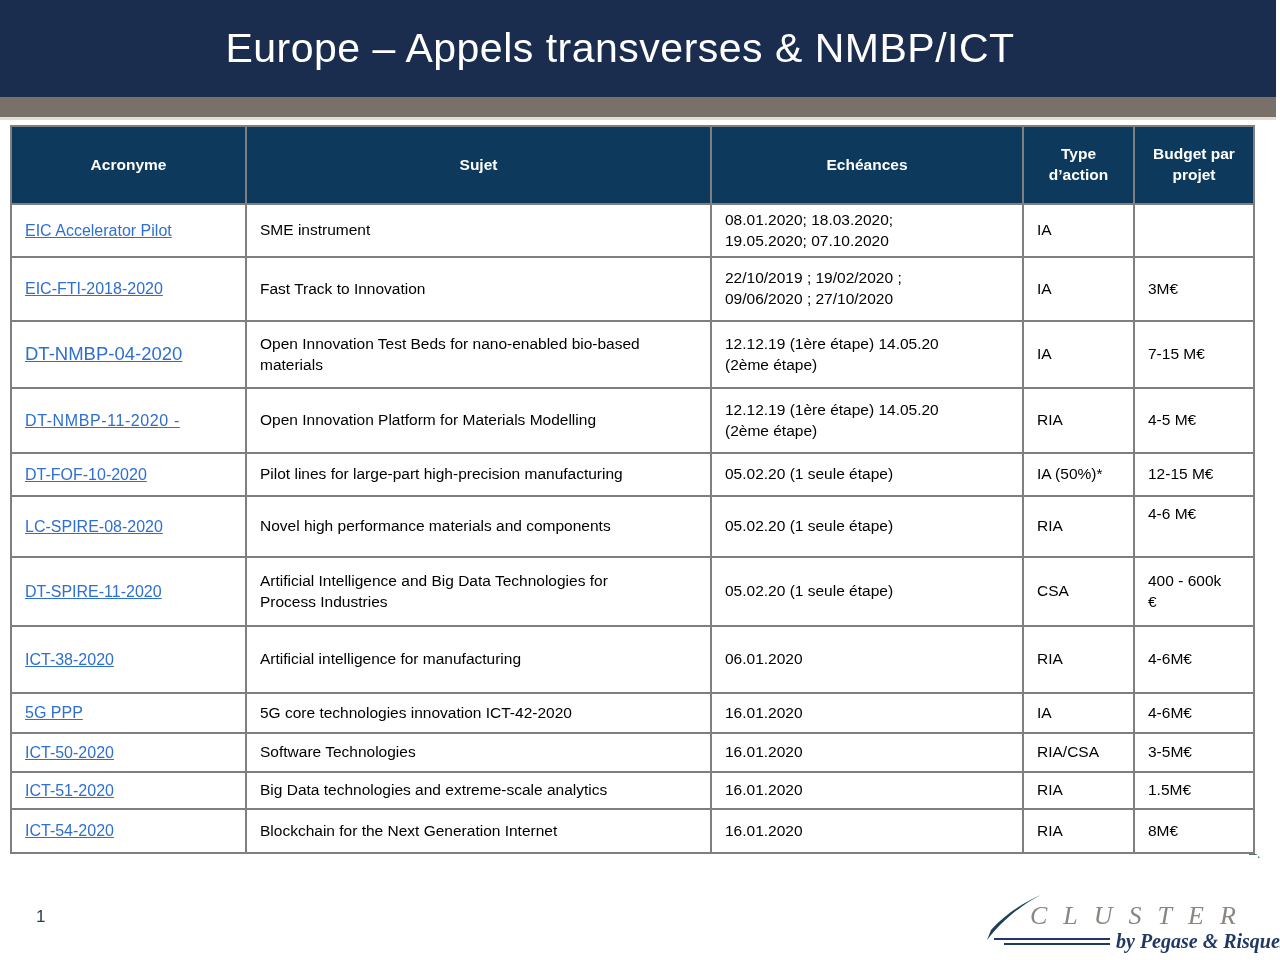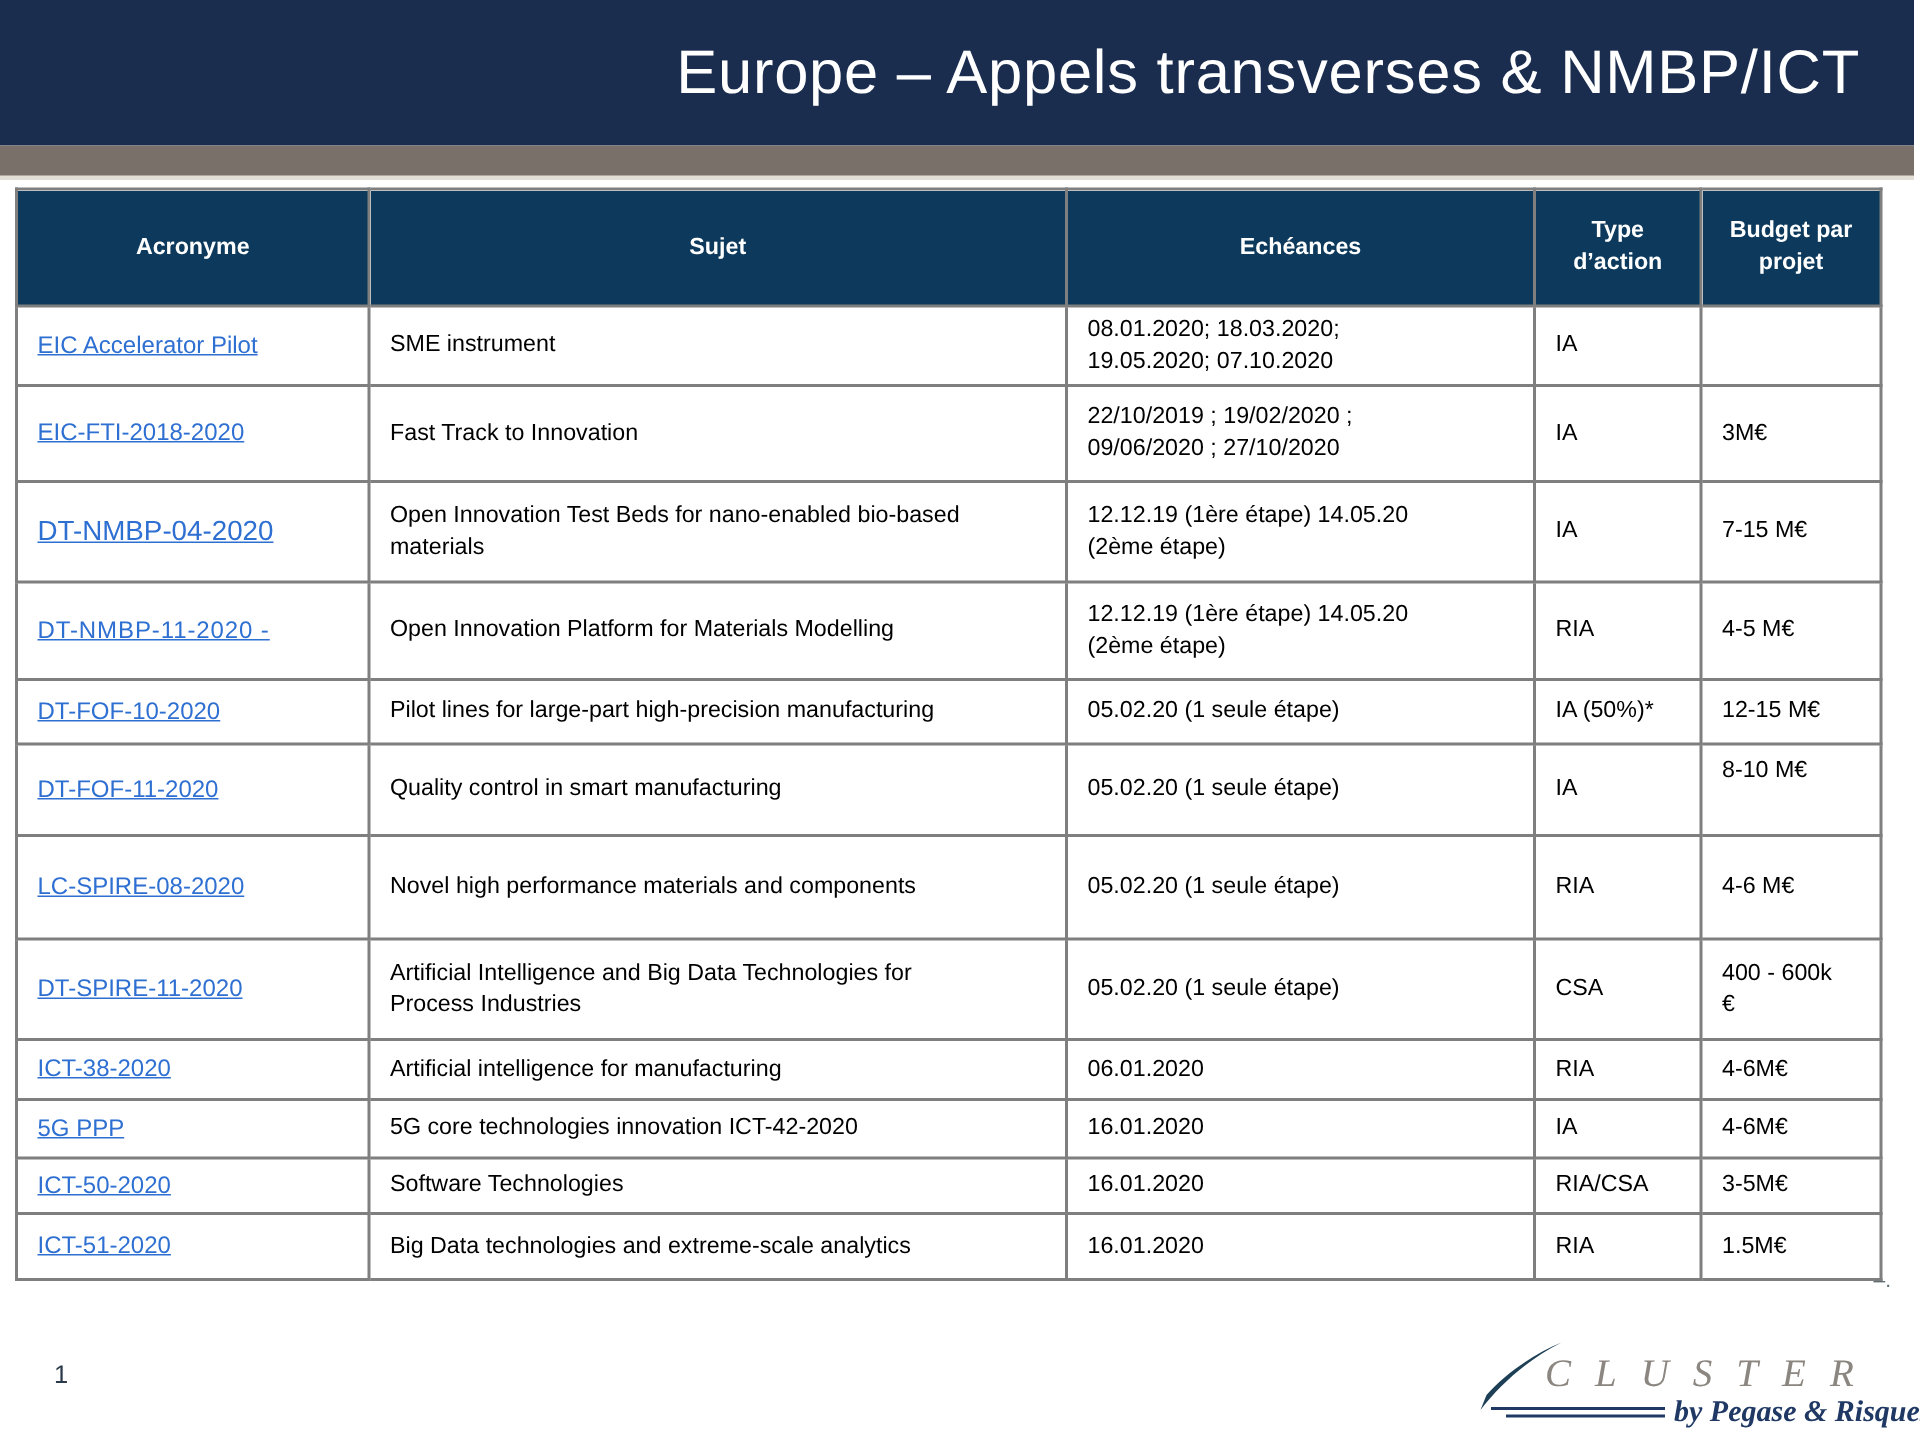--- a/index.html
+++ b/index.html
@@ -3,21 +3,21 @@
 <meta charset="utf-8">
 <style>
   html,body{margin:0;padding:0;background:#ffffff;}
   .slide{
     position:relative;width:1280px;height:960px;background:#ffffff;overflow:hidden;
     font-family:"Liberation Sans",sans-serif;color:#000;
   }
   
   .banner{
     position:absolute;left:0;top:0;width:1276px;height:97px;
-    background:#1B2D4F;display:flex;align-items:center;justify-content:flex-end;
+    background:#1B2D4F;display:flex;align-items:center;justify-content:center;
   }
   .banner .title{
     color:#ffffff;font-size:41px;font-weight:300;letter-spacing:.5px;
     padding-right:36px;white-space:nowrap;
   }
   .strip{
     position:absolute;left:0;top:97px;width:1276px;height:20px;
     background:#7A706A;border-bottom:3px solid #E2DDD5;
   }
   
@@ -144,27 +144,20 @@
         <td class="c-budget">4-5 M€</td>
       </tr>
       <tr>
         <td class="c-acro"><a>DT-FOF-10-2020</a></td>
         <td class="c-sujet">Pilot lines for large-part high-precision manufacturing</td>
         <td class="c-ech">05.02.20 (1 seule étape)</td>
         <td class="c-type">IA (50%)*</td>
         <td class="c-budget">12-15 M€</td>
       </tr>
       <tr>
-        <td class="c-acro"><a>DT-FOF-11-2020</a></td>
-        <td class="c-sujet">Quality control in smart manufacturing</td>
-        <td class="c-ech">05.02.20 (1 seule étape)</td>
-        <td class="c-type">IA</td>
-        <td class="c-budget">8-10 M€</td>
-      </tr>
-      <tr>
         <td class="c-acro"><a>LC-SPIRE-08-2020</a></td>
         <td class="c-sujet">Novel high performance materials and components</td>
         <td class="c-ech">05.02.20 (1 seule étape)</td>
         <td class="c-type">RIA</td>
         <td class="c-budget">4-6 M€</td>
       </tr>
       <tr>
         <td class="c-acro"><a>DT-SPIRE-11-2020</a></td>
         <td class="c-sujet">Artificial Intelligence and Big Data Technologies for
 Process Industries</td>
@@ -193,20 +186,27 @@
         <td class="c-ech">16.01.2020</td>
         <td class="c-type">RIA/CSA</td>
         <td class="c-budget">3-5M€</td>
       </tr>
       <tr>
         <td class="c-acro"><a>ICT-51-2020</a></td>
         <td class="c-sujet">Big Data technologies and extreme-scale analytics</td>
         <td class="c-ech">16.01.2020</td>
         <td class="c-type">RIA</td>
         <td class="c-budget">1.5M€</td>
+      </tr>
+      <tr>
+        <td class="c-acro"><a>ICT-54-2020</a></td>
+        <td class="c-sujet">Blockchain for the Next Generation Internet</td>
+        <td class="c-ech">16.01.2020</td>
+        <td class="c-type">RIA</td>
+        <td class="c-budget">8M€</td>
       </tr>
     </tbody>
   </table>
 
   <div class="page-num">1</div>
   <span class="stray">–.</span>
 
   <div class="logo">
     <svg class="swoosh" width="56" height="48" viewBox="0 0 56 48">
       <path d="M1,46 C14,29 33,12 55,1 C38,8 18,21 5,36 Z" fill="#1E4056"></path>

